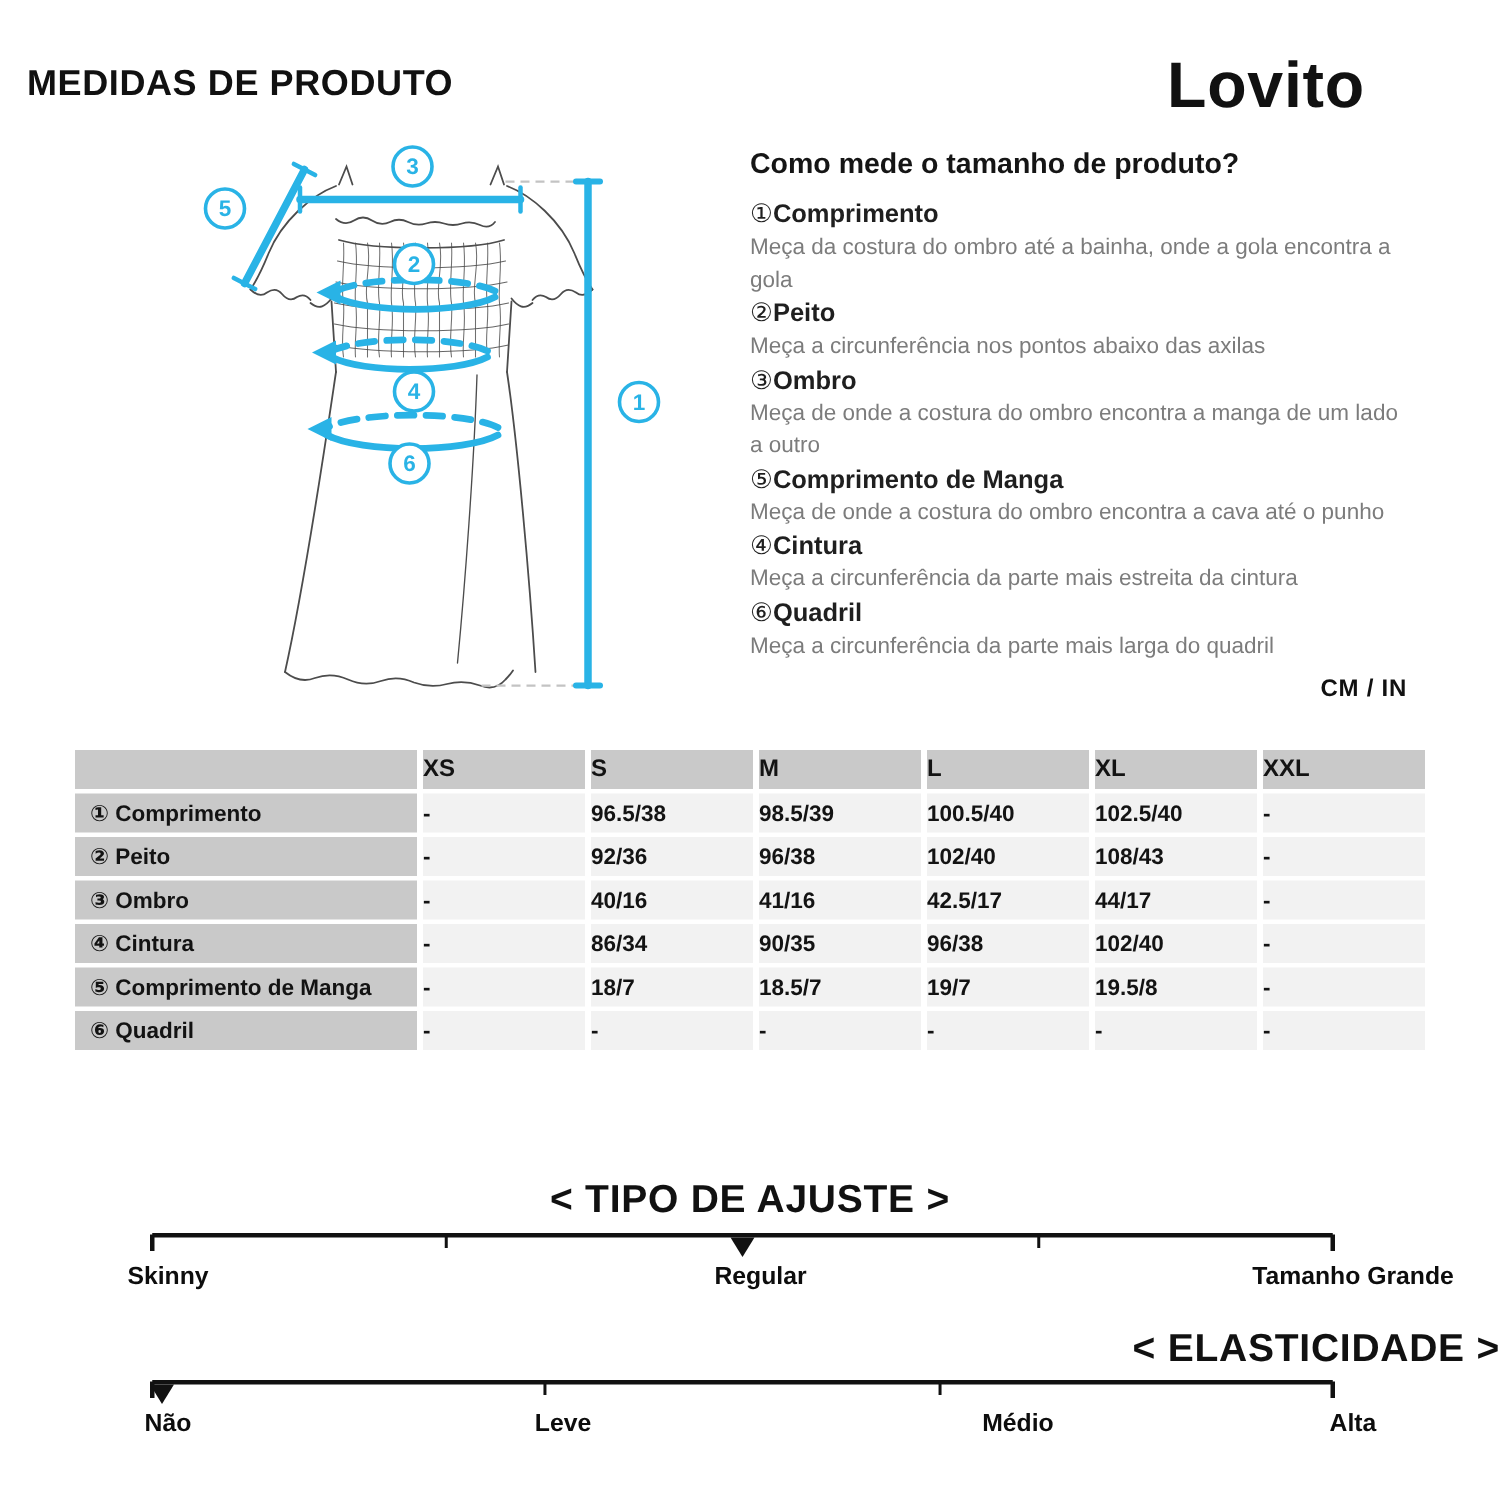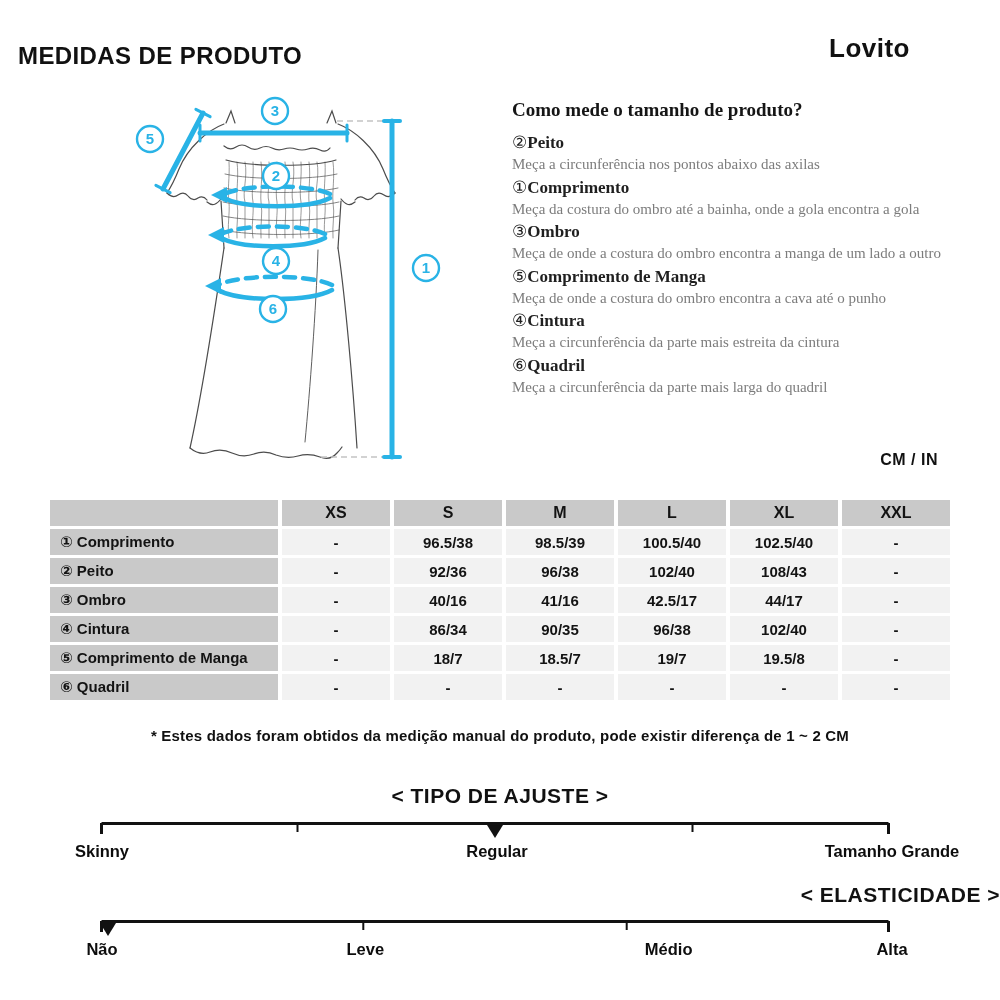--- a/index.html
+++ b/index.html
@@ -1,53 +1,53 @@
 <!DOCTYPE html>
 <html><head>
 <meta charset="utf-8">
 <style>
   html,body { margin:0; padding:0; background:#fff; }
   body { font-family:"Liberation Sans","DejaVu Sans",sans-serif; color:#111; }
   .page { position:relative; width:1000px; height:1000px; background:#fff; overflow:hidden; }
 
   .page-title { position:absolute; top:42px; left:0; width:100%; text-align:left;
                 font-size:24px; font-weight:800; letter-spacing:.4px;padding-left:18px; }
-  .brand { position:absolute; top:33px; right:90px; font-size:26px; font-weight:800; letter-spacing:.5px; }
+  .brand { position:absolute; top:33px; right:90px; font-size:43px; font-weight:800; letter-spacing:.5px; }
 
   .diagram { position:absolute; left:105px; top:90px; width:380px; height:390px; }
 
-  .howto { position:absolute; left:512px; top:99px; width:432px;font-family:Liberation Serif, serif; }
+  .howto { position:absolute; left:500px; top:99px; width:432px; }
   .howto-heading { margin:0 0 11px 0; font-size:19px; font-weight:700; color:#151515; }
   .howto-term { font-size:17px; font-weight:700; color:#1f1f1f; line-height:22px; margin-top:1px; }
   .howto-num { font-weight:400; }
   .howto-desc { font-size:15px; color:#7c7c7c; line-height:21.5px; }
 
   .unit-label { position:absolute; top:451px; right:62px; font-size:16px; font-weight:700; letter-spacing:.5px; }
 
   table.size-table { position:absolute; left:46px; top:497px; width:908px;
                      border-collapse:separate; border-spacing:4px 3px; table-layout:fixed; }
-  .size-table th, .size-table td { height:26px; padding:0; text-align:center; vertical-align:middle;
+  .size-table th, .size-table td { height:26px; padding:0; text-align:left; vertical-align:middle;
                                    font-weight:700; color:#131313; }
   .size-table thead th { background:#c9c9c9; font-size:16px; }
   .size-table tbody th { background:#c9c9c9; text-align:left; padding-left:10px; font-size:15px; }
   .size-table tbody td { background:#f2f2f2; font-size:15px; }
 
   .footnote { position:absolute; top:727px; left:0; width:100%; text-align:center;
               font-size:15px; font-weight:700; letter-spacing:.2px; }
 
   .band-title { position:absolute; left:0; width:100%; text-align:center;
-                font-size:21px; font-weight:800; letter-spacing:.5px; }
+                font-size:26px; font-weight:800; letter-spacing:.5px; }
   #fit-title { top:784px; }
   #elasticity-title { top:883px;text-align:right; }
 
   .slider { position:absolute; left:100px; width:790px; height:44px; }
   #fit-slider { top:821px; }
   #elasticity-slider { top:919px; }
   .slider-track { position:absolute; top:0; left:0; width:790px; height:20px; }
-  .slider-labels { position:absolute; top:20px; left:2px; width:100%; height:22px;text-align:right; }
+  .slider-labels { position:absolute; top:20px; left:12px; width:100%; height:22px;text-align:right; }
   .slider-label { position:absolute; top:1px; transform:translateX(-50%); white-space:nowrap;
                   font-size:16.5px; font-weight:700; color:#0d0d0d; }
 </style>
 </head>
 <body>
 
 <div class="page">
 
   <div class="page-title">MEDIDAS DE PRODUTO</div>
   <div class="brand">Lovito</div>
@@ -147,26 +147,26 @@
       <text x="168" y="224" fill="#29b3e6">6</text>
       <circle cx="321" cy="178" r="13" fill="#fff" stroke="#29b3e6" stroke-width="2.4"></circle>
       <text x="321" y="183" fill="#29b3e6">1</text>
     </g>
   </svg>
 
   <div class="howto">
     <h2 class="howto-heading">Como mede o tamanho de produto?</h2>
     <div>
         <div class="howto-item">
+          <div class="howto-term"><span class="howto-num">①</span><span>Comprimento</span></div>
+          <div class="howto-desc">Meça da costura do ombro até a bainha, onde a gola encontra a gola</div>
+        </div>
+        <div class="howto-item">
           <div class="howto-term"><span class="howto-num">②</span><span>Peito</span></div>
           <div class="howto-desc">Meça a circunferência nos pontos abaixo das axilas</div>
-        </div>
-        <div class="howto-item">
-          <div class="howto-term"><span class="howto-num">①</span><span>Comprimento</span></div>
-          <div class="howto-desc">Meça da costura do ombro até a bainha, onde a gola encontra a gola</div>
         </div>
         <div class="howto-item">
           <div class="howto-term"><span class="howto-num">③</span><span>Ombro</span></div>
           <div class="howto-desc">Meça de onde a costura do ombro encontra a manga de um lado a outro</div>
         </div>
         <div class="howto-item">
           <div class="howto-term"><span class="howto-num">⑤</span><span>Comprimento de Manga</span></div>
           <div class="howto-desc">Meça de onde a costura do ombro encontra a cava até o punho</div>
         </div>
         <div class="howto-item">
@@ -245,21 +245,20 @@
           <td>-</td>
           <td>-</td>
           <td>-</td>
           <td>-</td>
           <td>-</td>
           <td>-</td>
         </tr>
       </tbody>
   </table>
 
-  <div class="footnote">* Estes dados foram obtidos da medição manual do produto, pode existir diferença de 1 ~ 2 CM</div>
 
   <div class="band-title" id="fit-title">&lt; TIPO DE AJUSTE &gt;</div>
   <div class="slider" id="fit-slider">
     <div class="slider-track"><svg width="790" height="20" viewBox="0 0 790 20">
           <line x1="1.5" y1="2.5" x2="788.5" y2="2.5" stroke="#111" stroke-width="3"></line>
           <line x1="1.5" y1="2" x2="1.5" y2="13" stroke="#111" stroke-width="3"></line>
           <line x1="788.5" y1="2" x2="788.5" y2="13" stroke="#111" stroke-width="3"></line>
           <line x1="197.5" y1="2" x2="197.5" y2="11" stroke="#111" stroke-width="2"></line>
           <line x1="592.5" y1="2" x2="592.5" y2="11" stroke="#111" stroke-width="2"></line>
           <polygon points="387,4 403,4 395,17" fill="#111"></polygon>

